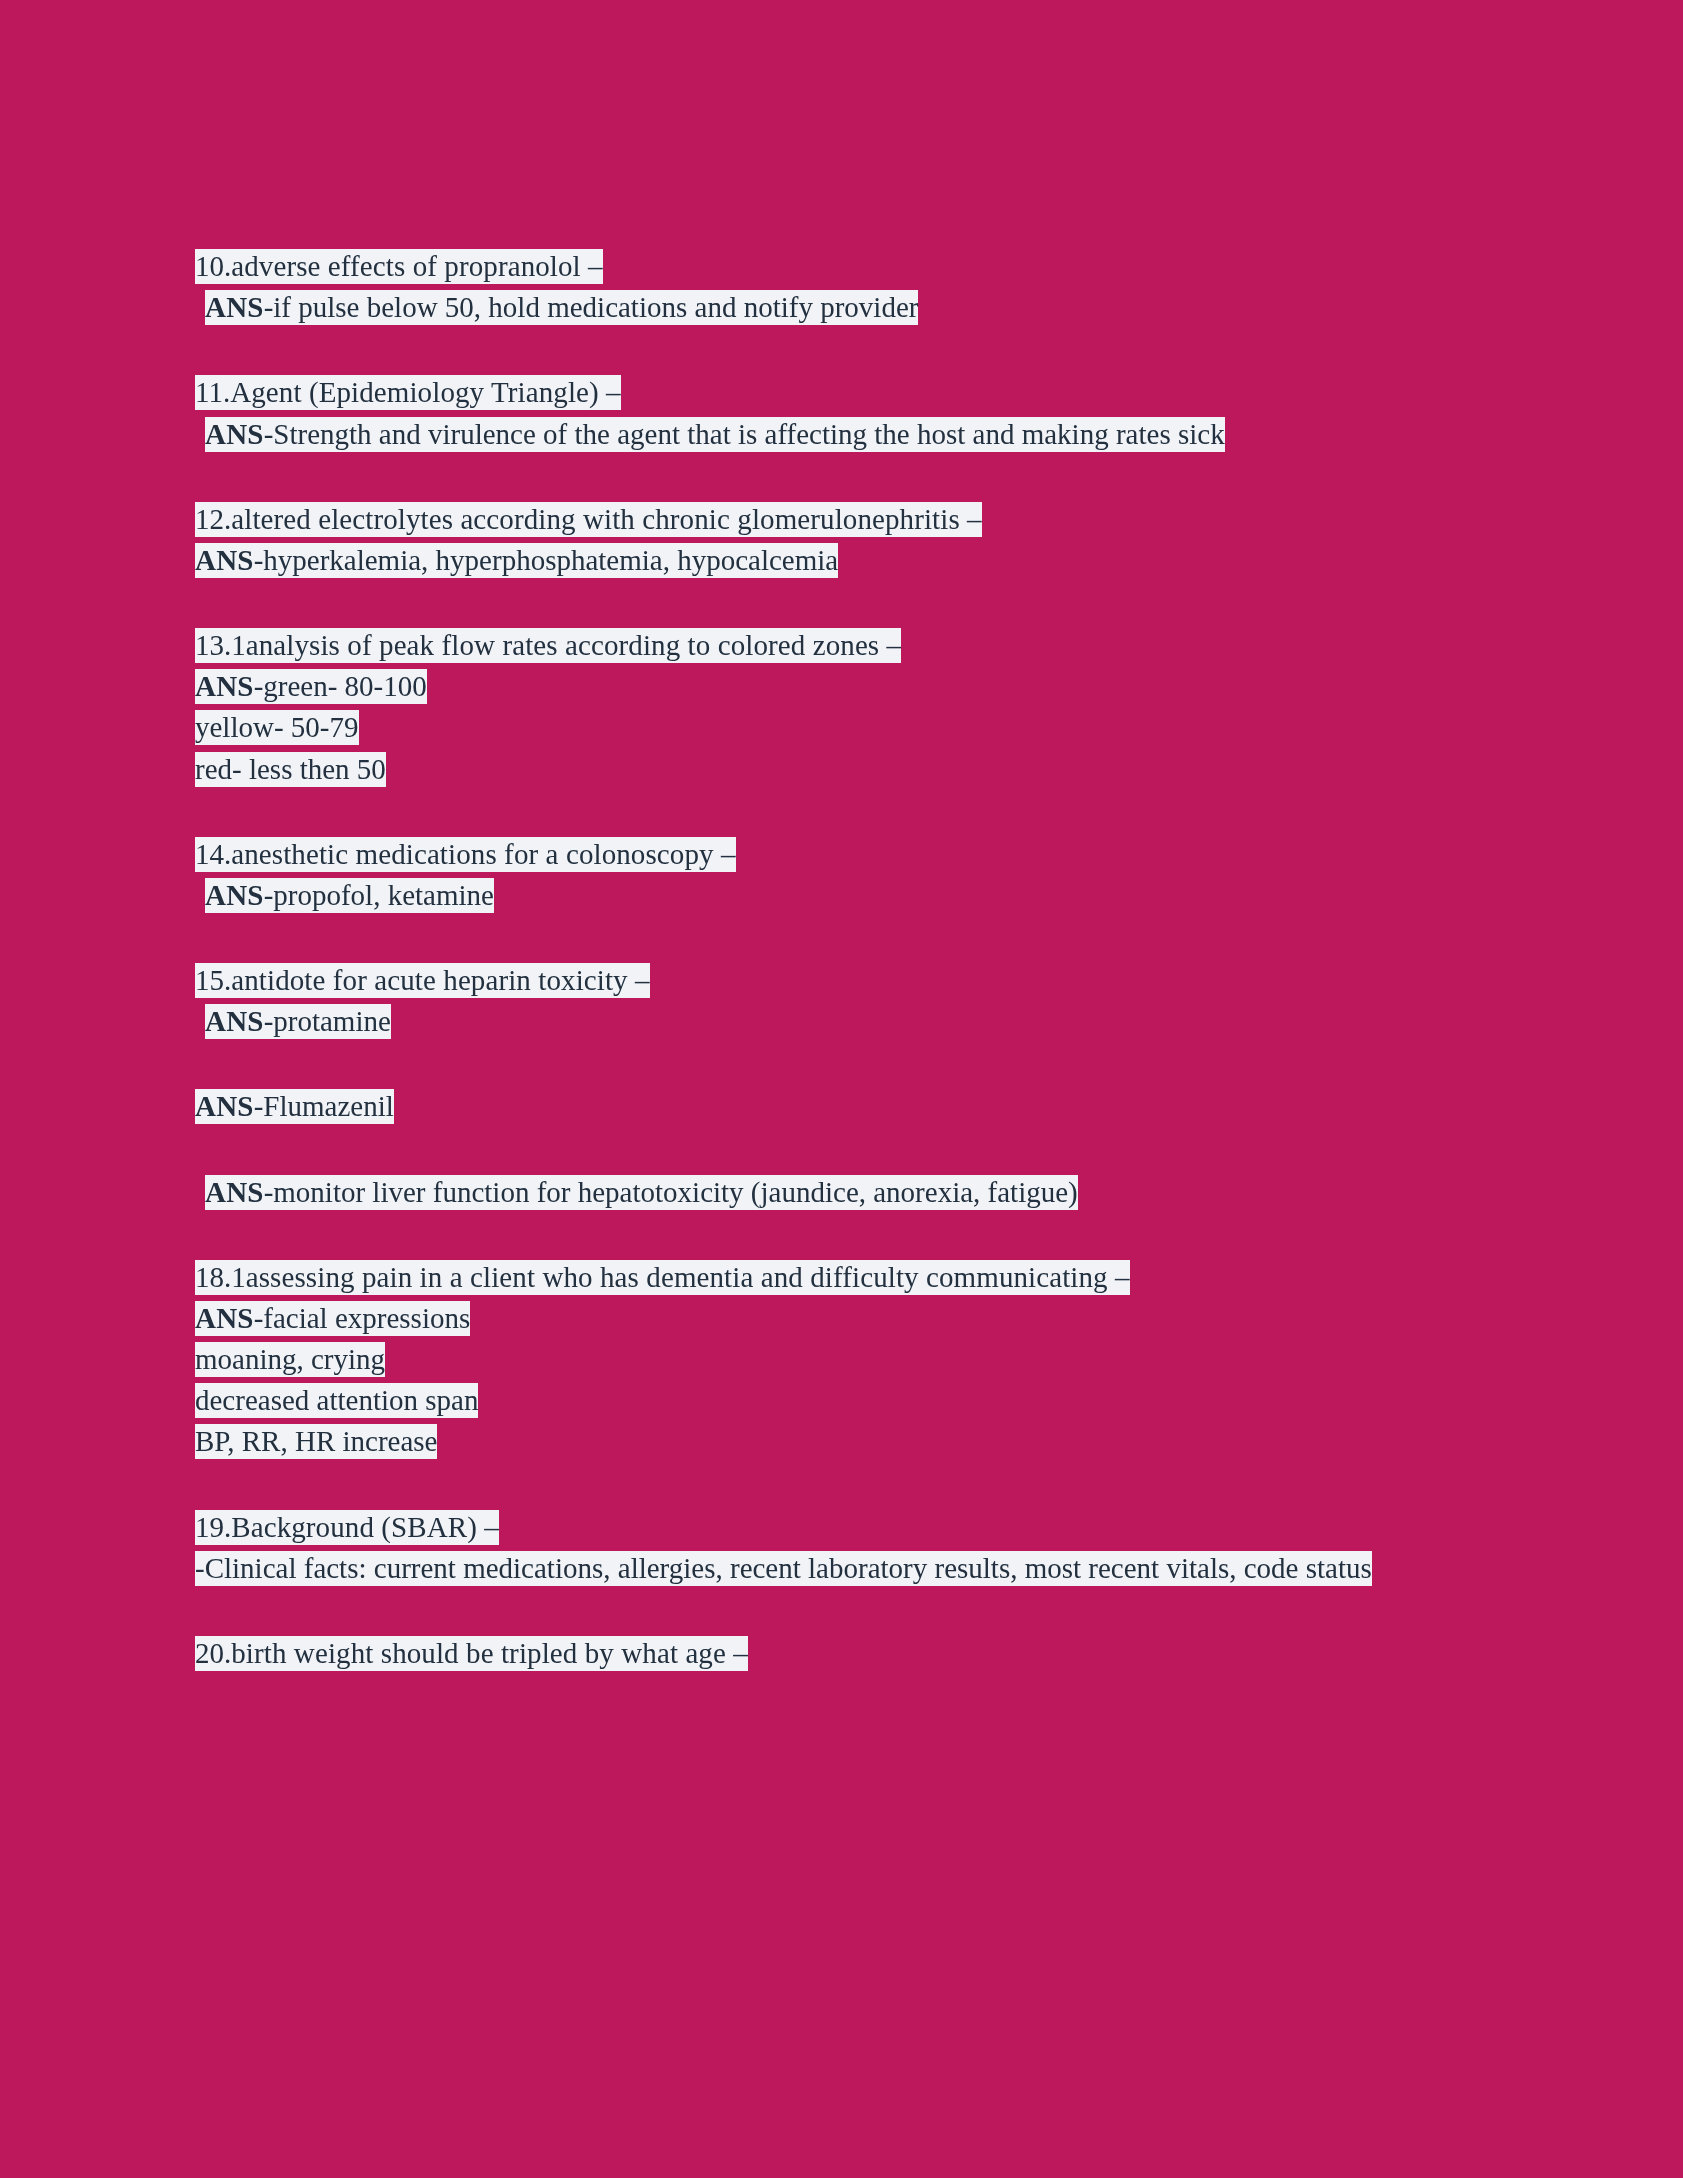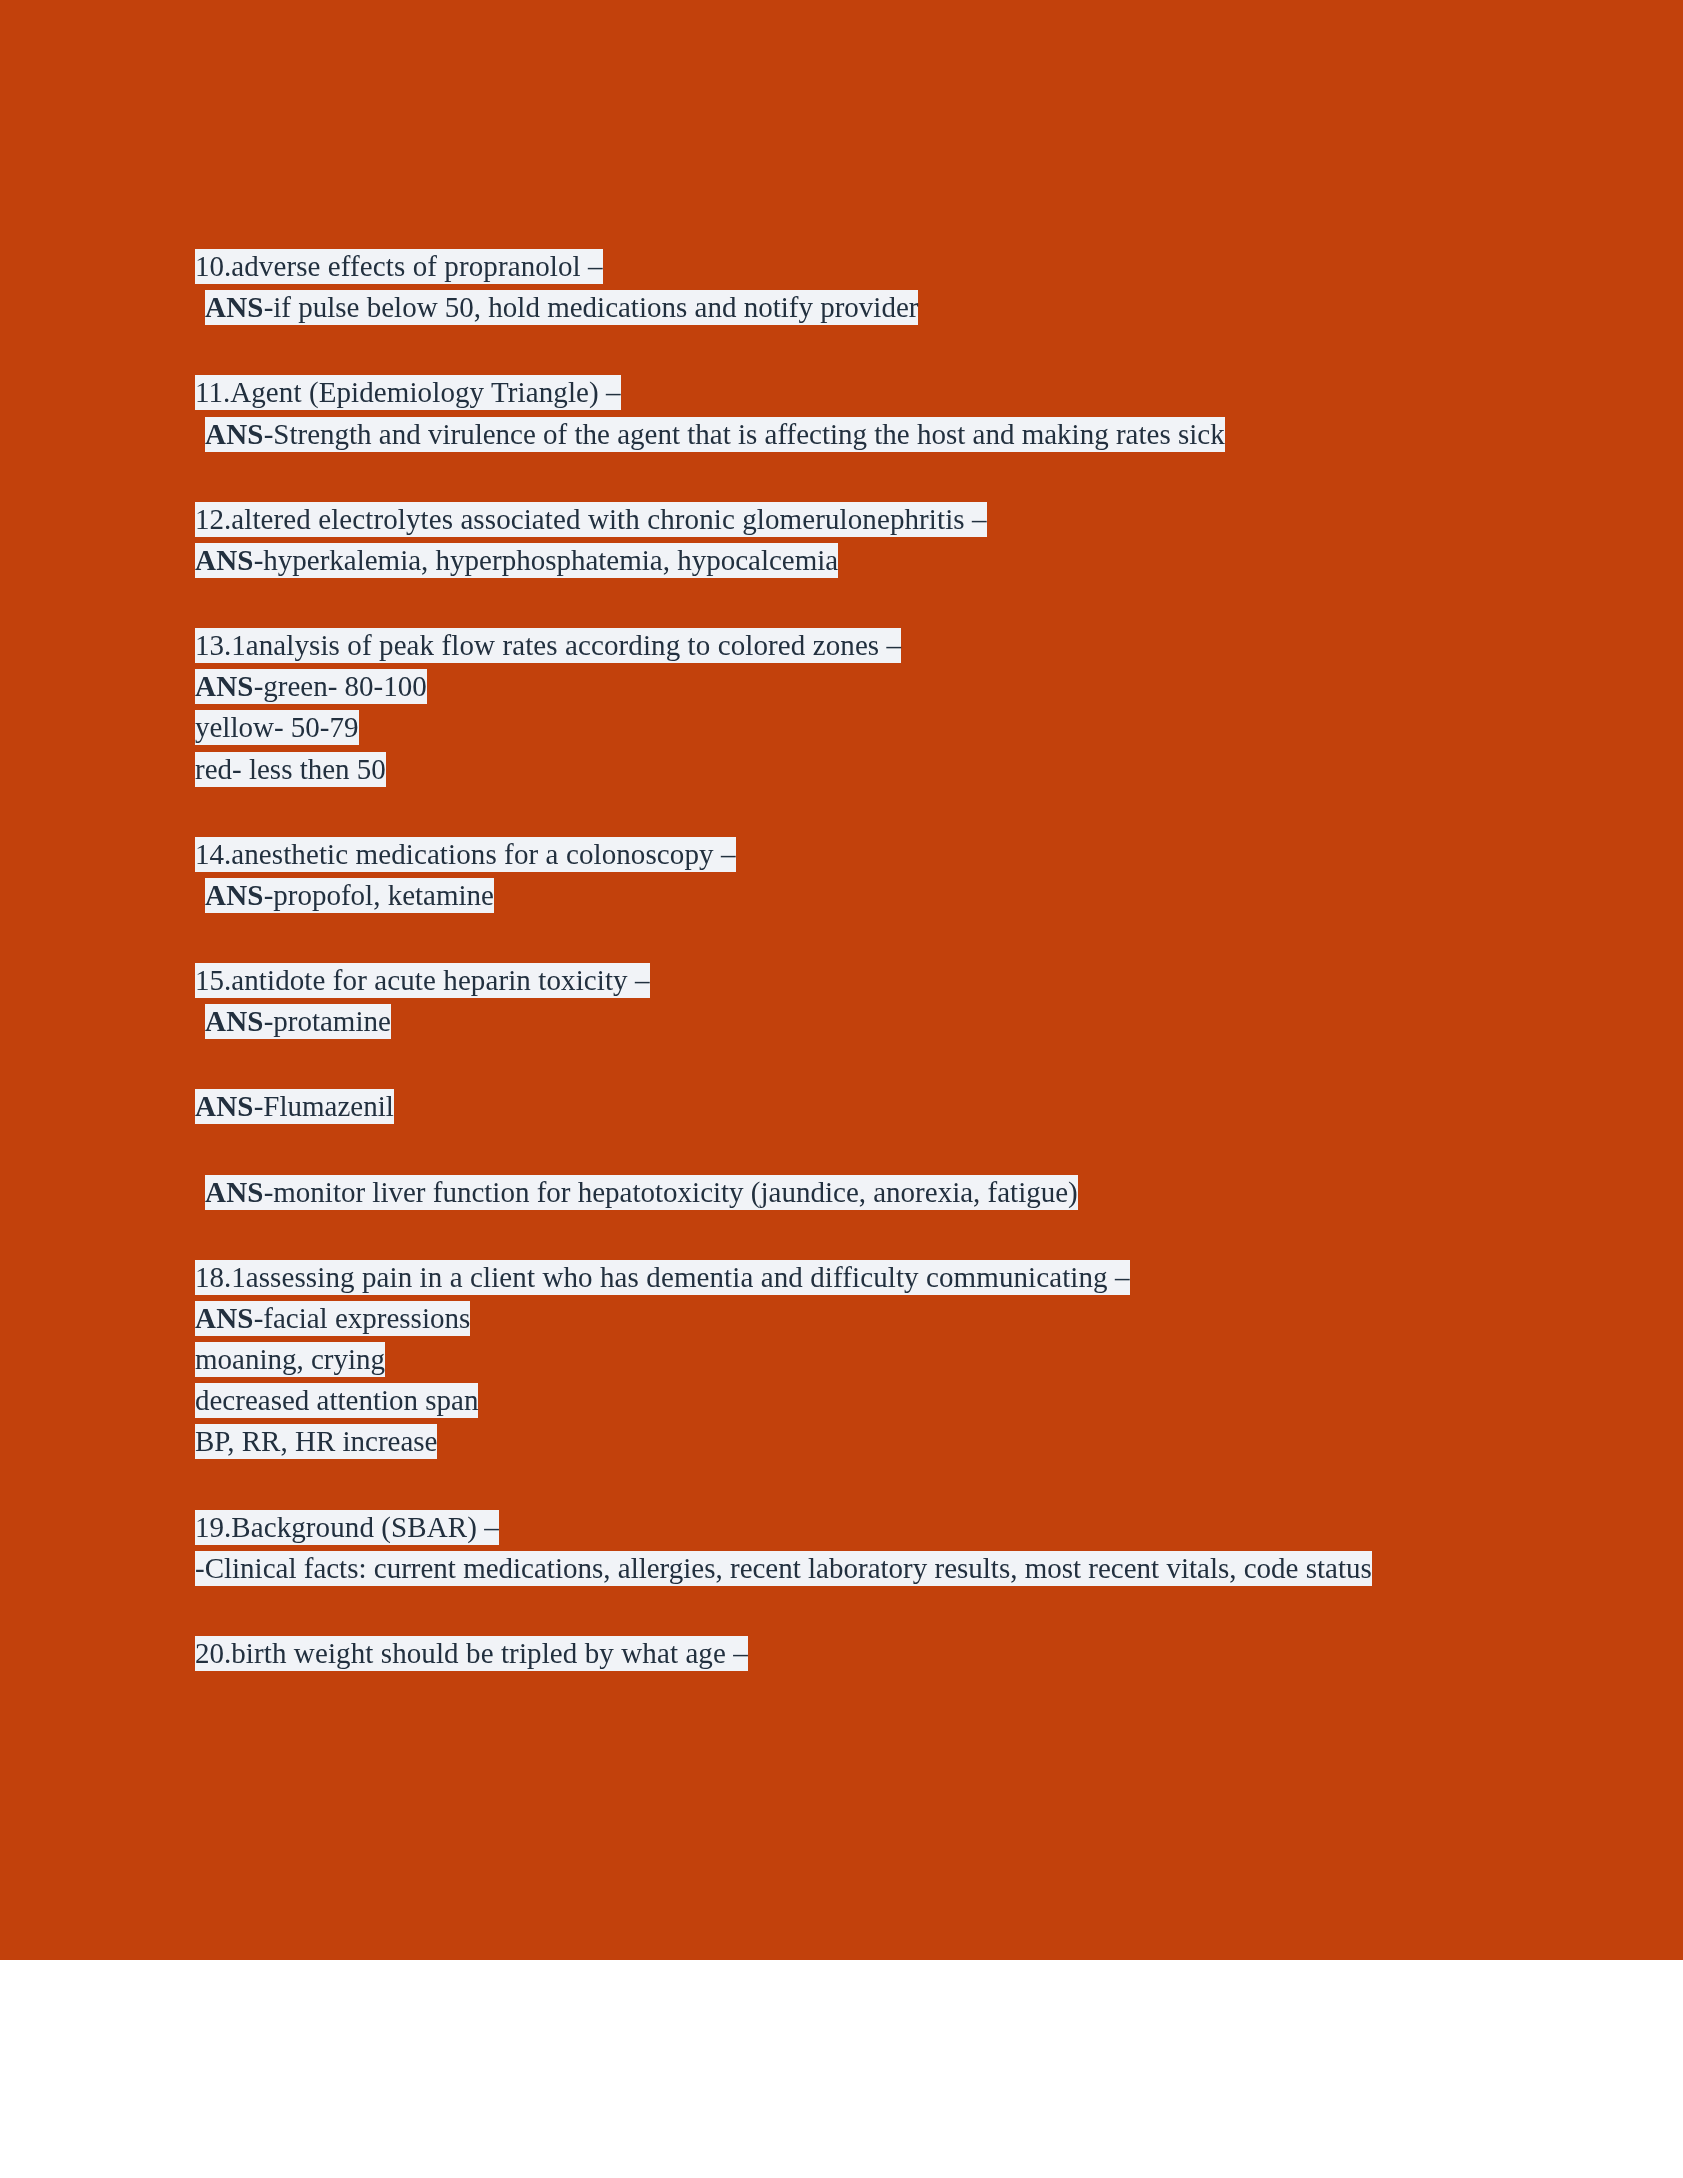--- a/index.html
+++ b/index.html
@@ -9,22 +9,22 @@
   }
   body {
     width: 1683px;
     height: 2178px;
     font-family: "Liberation Serif", serif;
     color: #1f2d3d;
   }
   .page {
     position: relative;
     width: 1683px;
-    height: 1960px;
-    background: #c2410c;
+    height: 2178px;
+    background: #be185d;
     box-sizing: border-box;
     padding: 246px 208px 0 195px;
   }
   .doc-body {
     font-size: 29px;
     line-height: 1.42;
     color: #22303f;
   }
   .qa-block {
     margin: 0 0 44px 0;
@@ -61,21 +61,21 @@
       <span class="line q-line"><span class="hl q-num">10.</span><span class="hl">adverse effects of propranolol –</span></span>
       <span class="line indent"><span class="hl"><span class="ans">ANS</span><span>-if pulse below 50, hold medications and notify provider</span></span></span>
     </div>
 
     <div class="qa-block">
       <span class="line q-line"><span class="hl q-num">11.</span><span class="hl">Agent (Epidemiology Triangle) –</span></span>
       <span class="line indent"><span class="hl"><span class="ans">ANS</span><span>-Strength and virulence of the agent that is affecting the host and making rates sick</span></span></span>
     </div>
 
     <div class="qa-block">
-      <span class="line q-line"><span class="hl q-num">12.</span><span class="hl">altered electrolytes associated with chronic glomerulonephritis –</span></span>
+      <span class="line q-line"><span class="hl q-num">12.</span><span class="hl">altered electrolytes according with chronic glomerulonephritis –</span></span>
       <span class="line"><span class="hl"><span class="ans">ANS</span><span>-hyperkalemia, hyperphosphatemia, hypocalcemia</span></span></span>
     </div>
 
     <div class="qa-block">
       <span class="line q-line"><span class="hl q-num">13.1</span><span class="hl">analysis of peak flow rates according to colored zones –</span></span>
       <span class="line"><span class="hl"><span class="ans">ANS</span><span>-green- 80-100</span></span></span>
       <span class="line"><span class="hl">yellow- 50-79</span></span>
       <span class="line"><span class="hl">red- less then 50</span></span>
     </div>
 

